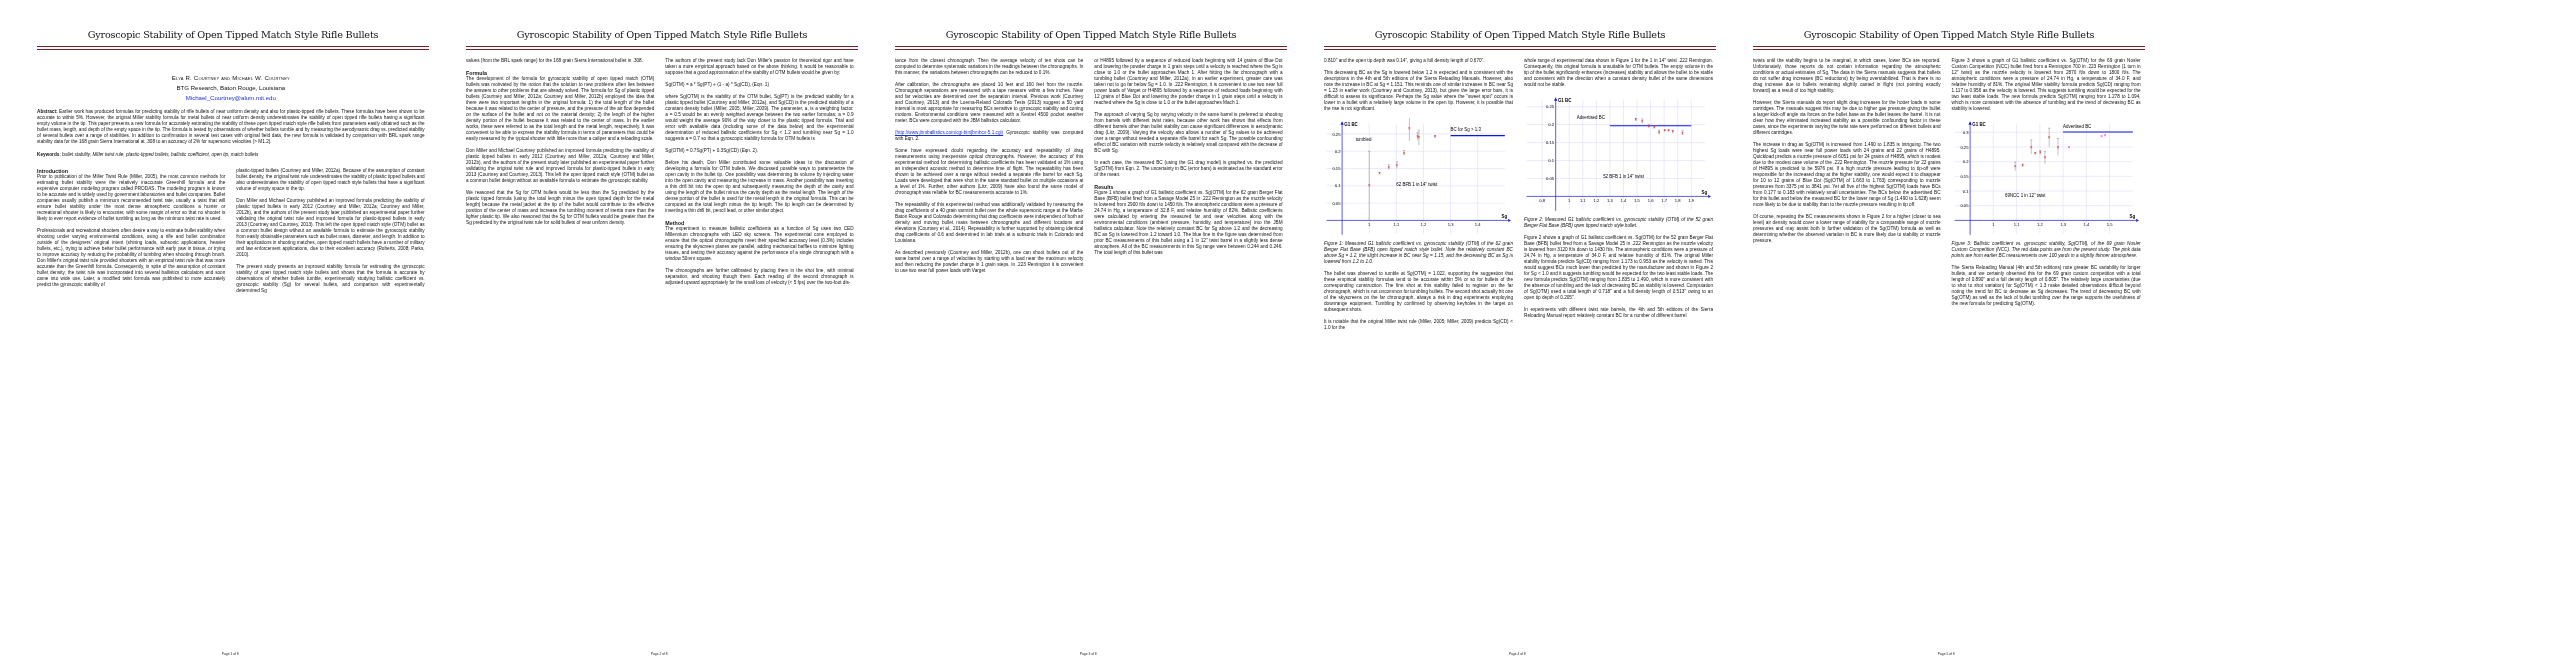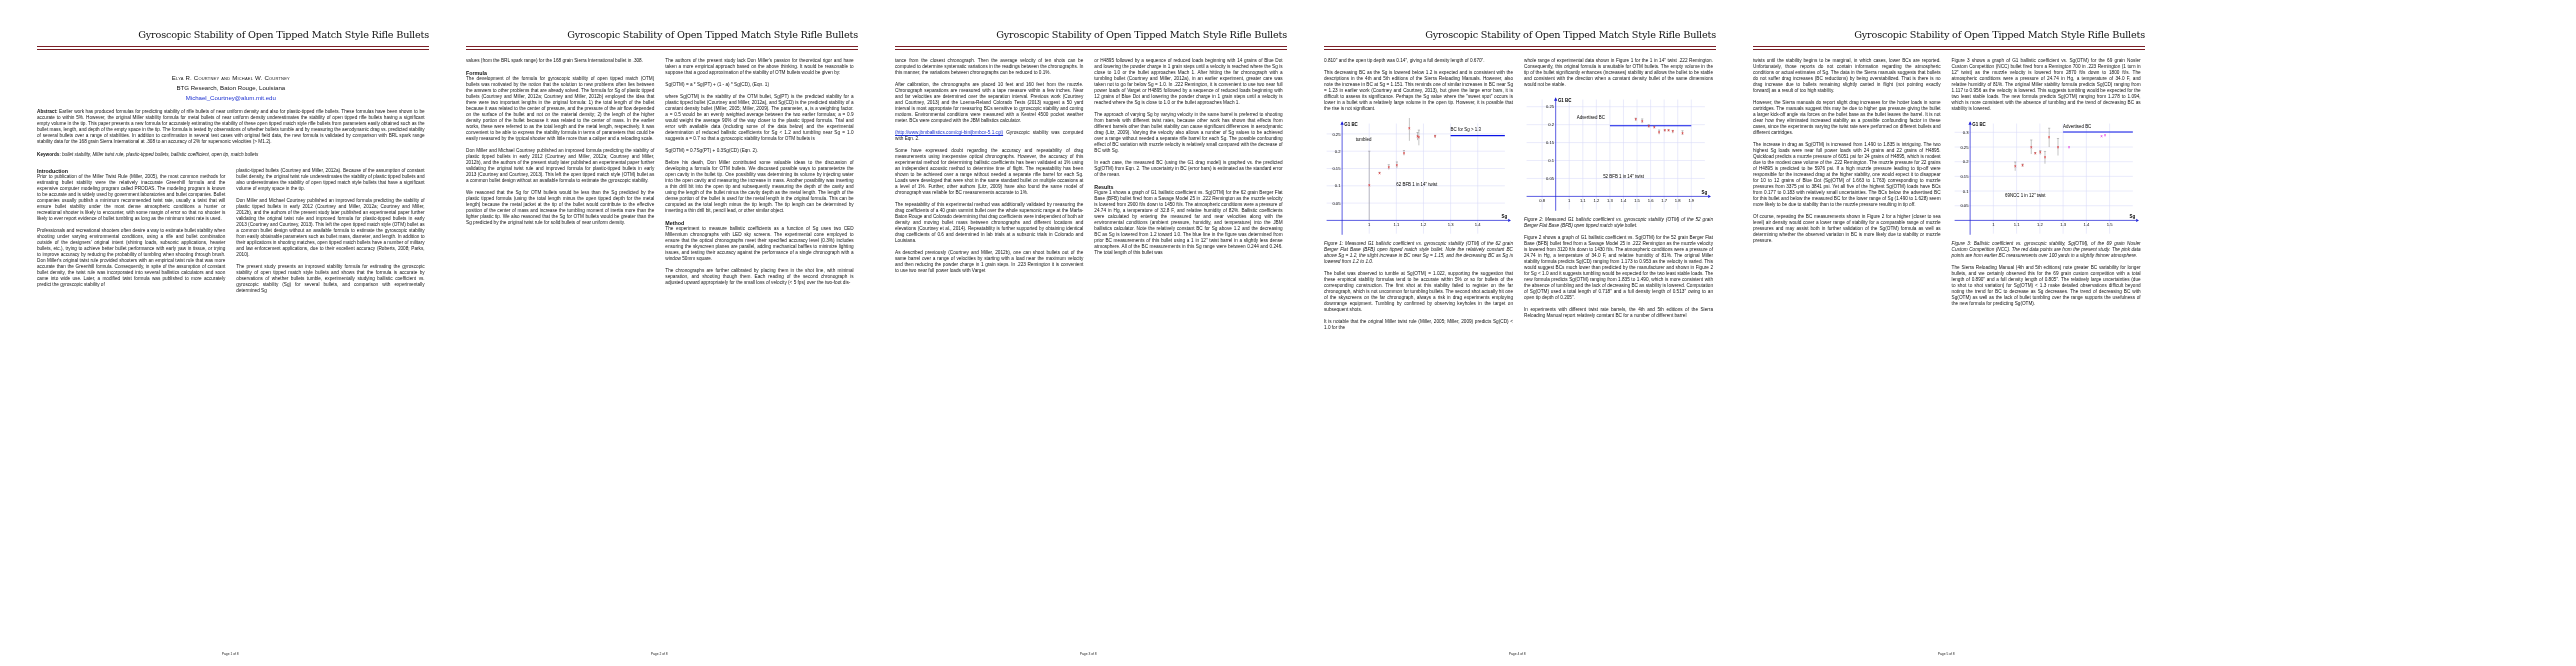--- a/index.html
+++ b/index.html
@@ -1,19 +1,19 @@
 <!DOCTYPE html>
 <html style="font-size:9px"><head>
 <meta charset="utf-8">
 <style>
   html,body{margin:0;padding:0;background:#fff;}
   body{width:2576px;height:667px;overflow:hidden;position:relative;font-family:"Liberation Sans",sans-serif;color:#111;}
   .strip{display:flex;width:2576px;height:667px;}
   .page{position:relative;width:429px;height:667px;box-sizing:border-box;padding:0 19px 0 37px;overflow:hidden;}
-  .hdr{position:absolute;left:37px;right:0;top:29px;text-align:right;font-family:"DejaVu Serif","Liberation Serif",serif;font-size:9.7px;letter-spacing:-0.2px;color:#111;}
+  .hdr{position:absolute;left:37px;right:0;top:29px;text-align:center;font-family:"DejaVu Serif","Liberation Serif",serif;font-size:9.7px;letter-spacing:-0.2px;color:#111;}
   .rule{position:absolute;left:37px;right:-6.7px;top:46px;height:5px;}
   .rule:before,.rule:after{content:"";position:absolute;left:0;right:0;height:1.4px;background:#7b1f25;}
   .rule:before{top:0;} .rule:after{top:2.8px;}
   .body{position:absolute;left:37px;right:4.4px;top:58px;bottom:33px;}
   .cols{display:flex;gap:11px;height:100%;}
   .col{flex:1;font-size:4.7px;line-height:6px;text-align:justify;hyphens:auto;}
   .col p{margin:0 0 6px 0;}
   .col h3{margin:0;font-size:5.3px;line-height:6.1px;font-weight:bold;}
   .eq{margin:3.3px 0 6px 0;}
   .link{color:#1a2fd0;text-decoration:underline;}

